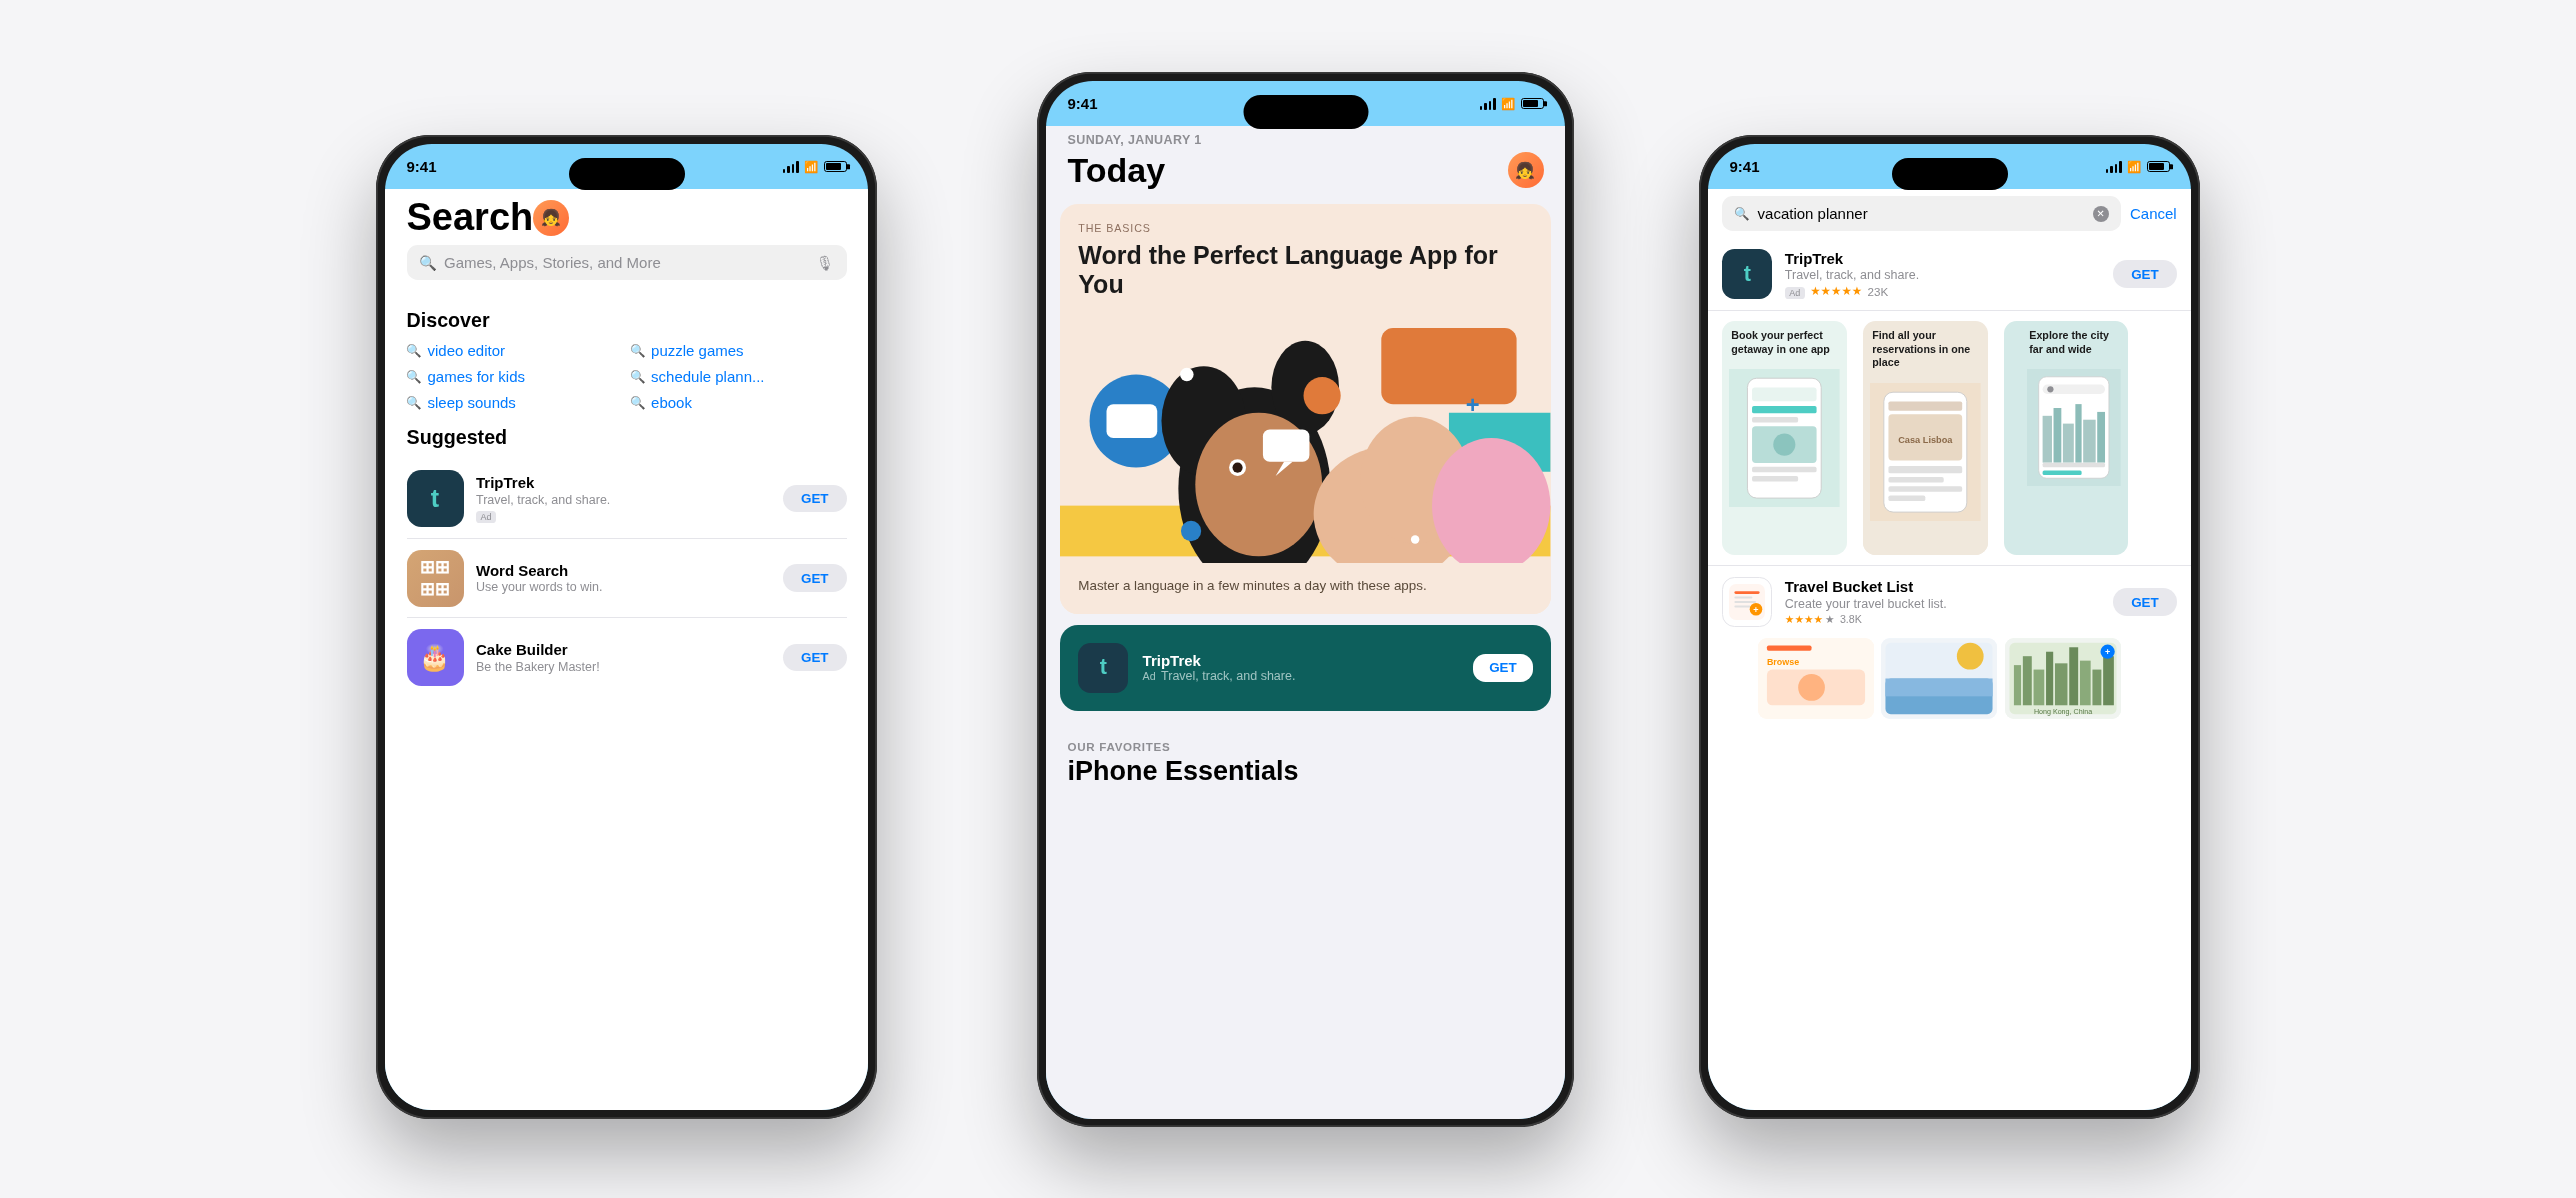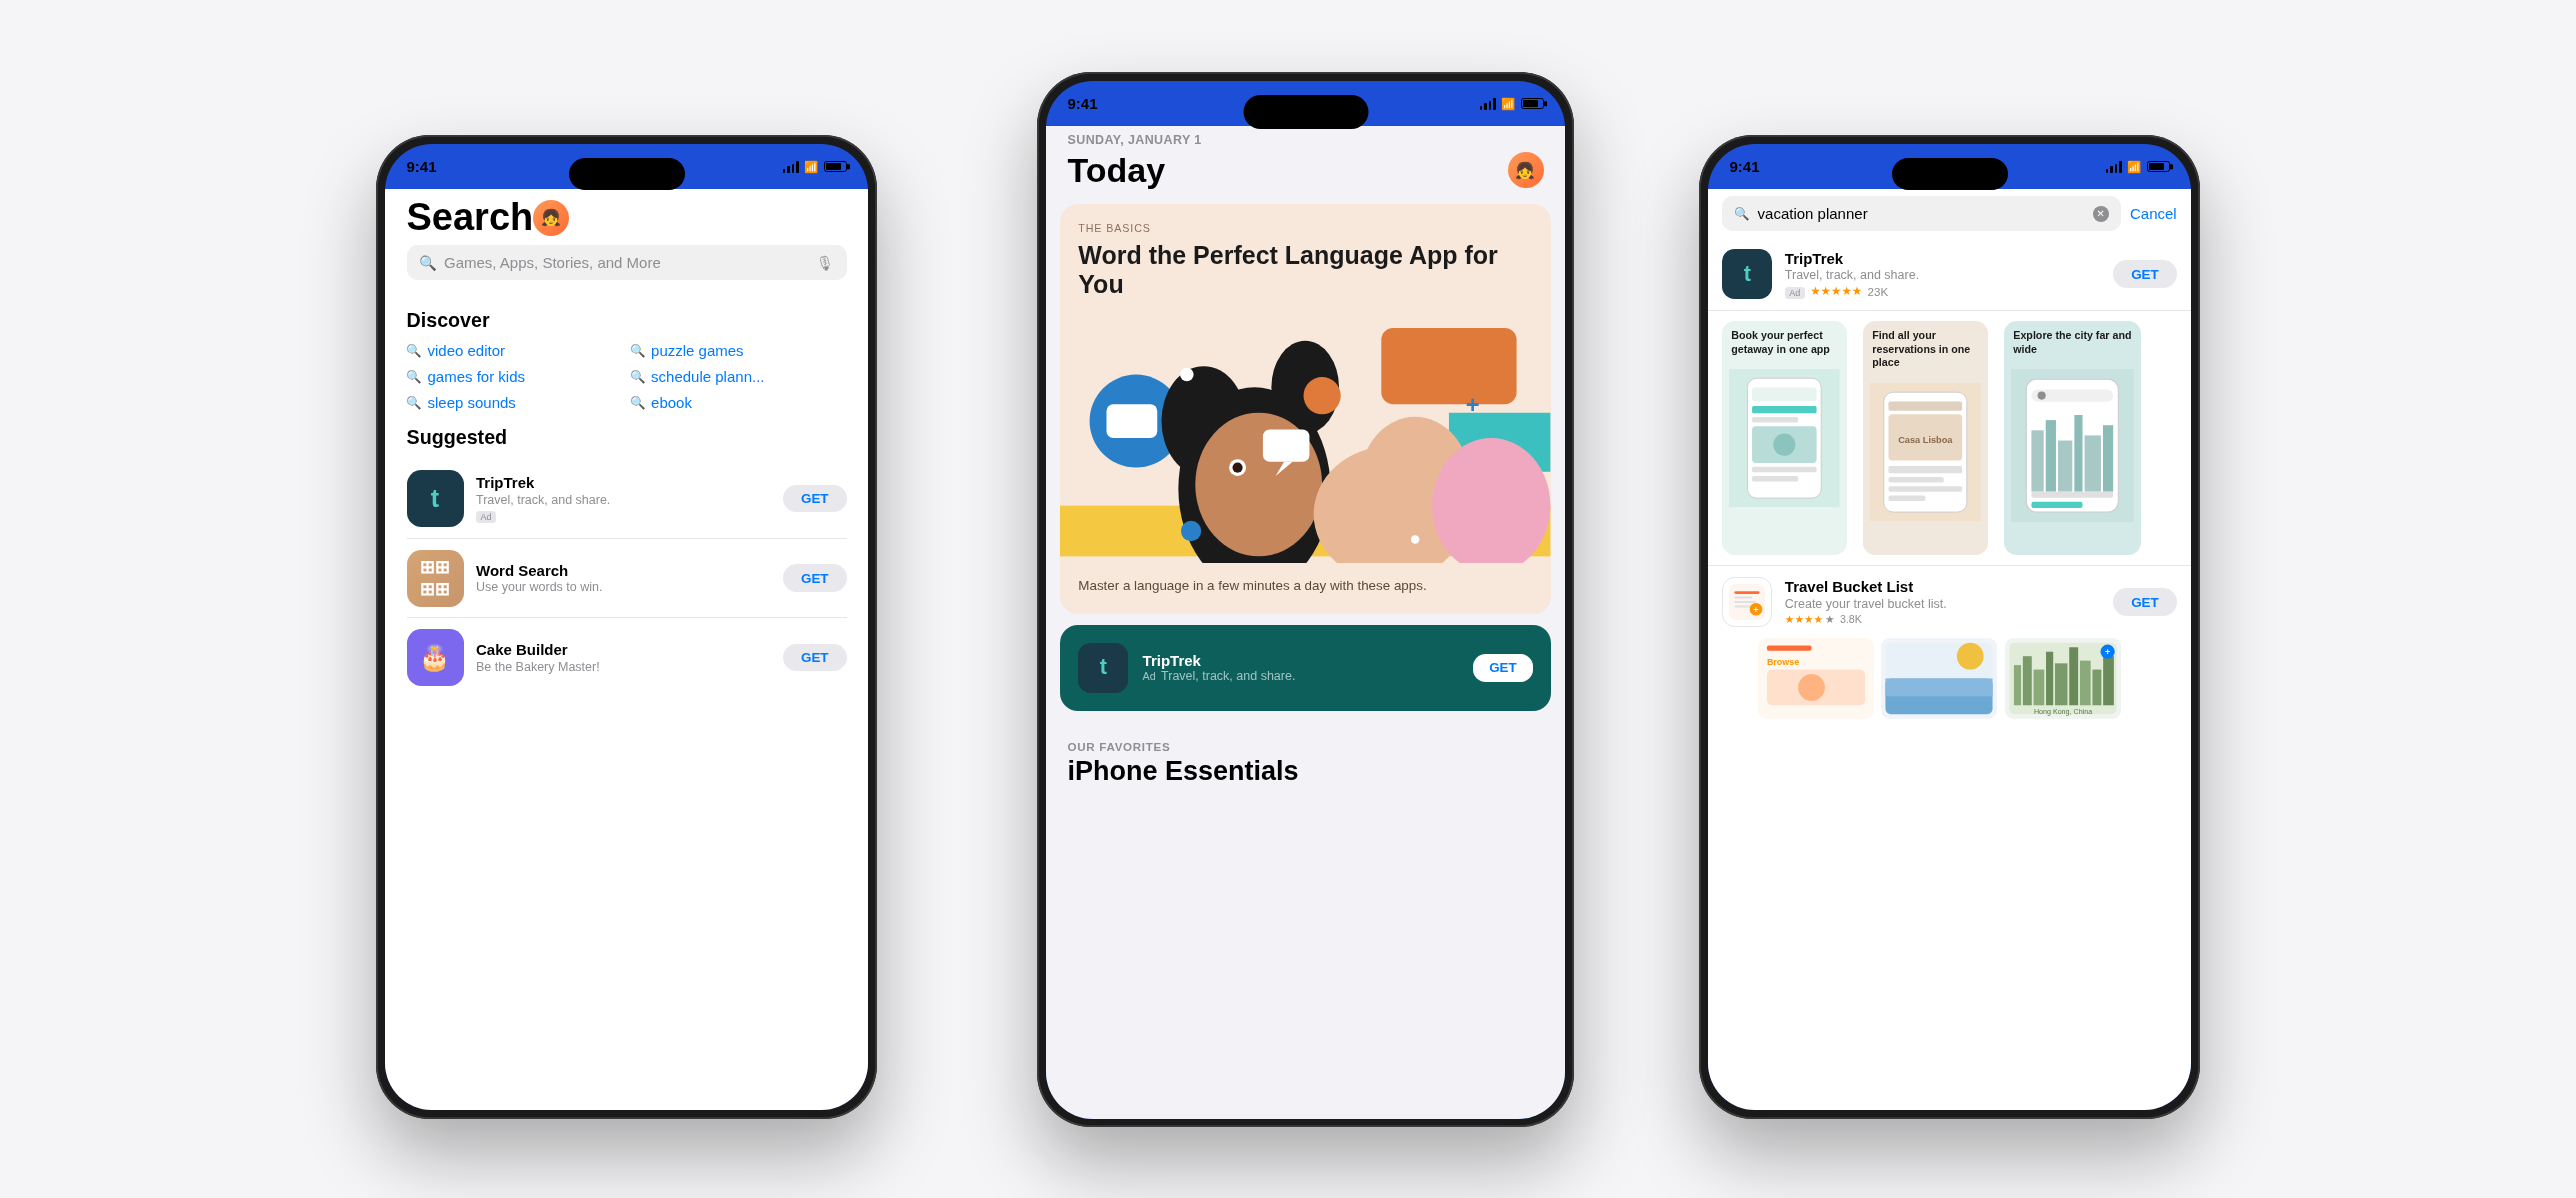--- a/index.html
+++ b/index.html
@@ -25,21 +25,21 @@
 
     
     .phone {
       position: absolute;
       background: #1a1a1a;
       border-radius: 54px;
       box-shadow: 0 36px 72px rgba(0,0,0,0.3), inset 0 0 0 1.8px #3a3a3a;
     }
 
     .phone-inner {
-      background: #1d4ed8;
+      background: #7dd3fc;
       border-radius: 47px;
       overflow: hidden;
       position: relative;
     }
 
     
     .phone-left {
       width: 501px;
       height: 984px;
       left: 72px;
@@ -550,22 +550,23 @@
     .ss2 .ss-inner {
       background: #f0e8dc;
       padding: 7.2px;
       height: 179px;
       position: relative;
       overflow: hidden;
     }
 
     
     .ss3 {
-      width: 137px;
+      width: 124px;
       background: #d4eae8;
+      padding-left: 16px;
     }
     .ss3 .ss-inner {
       background: #d4eae8;
       padding: 7.2px;
       height: 179px;
       position: relative;
       overflow: hidden;
     }
 
     

